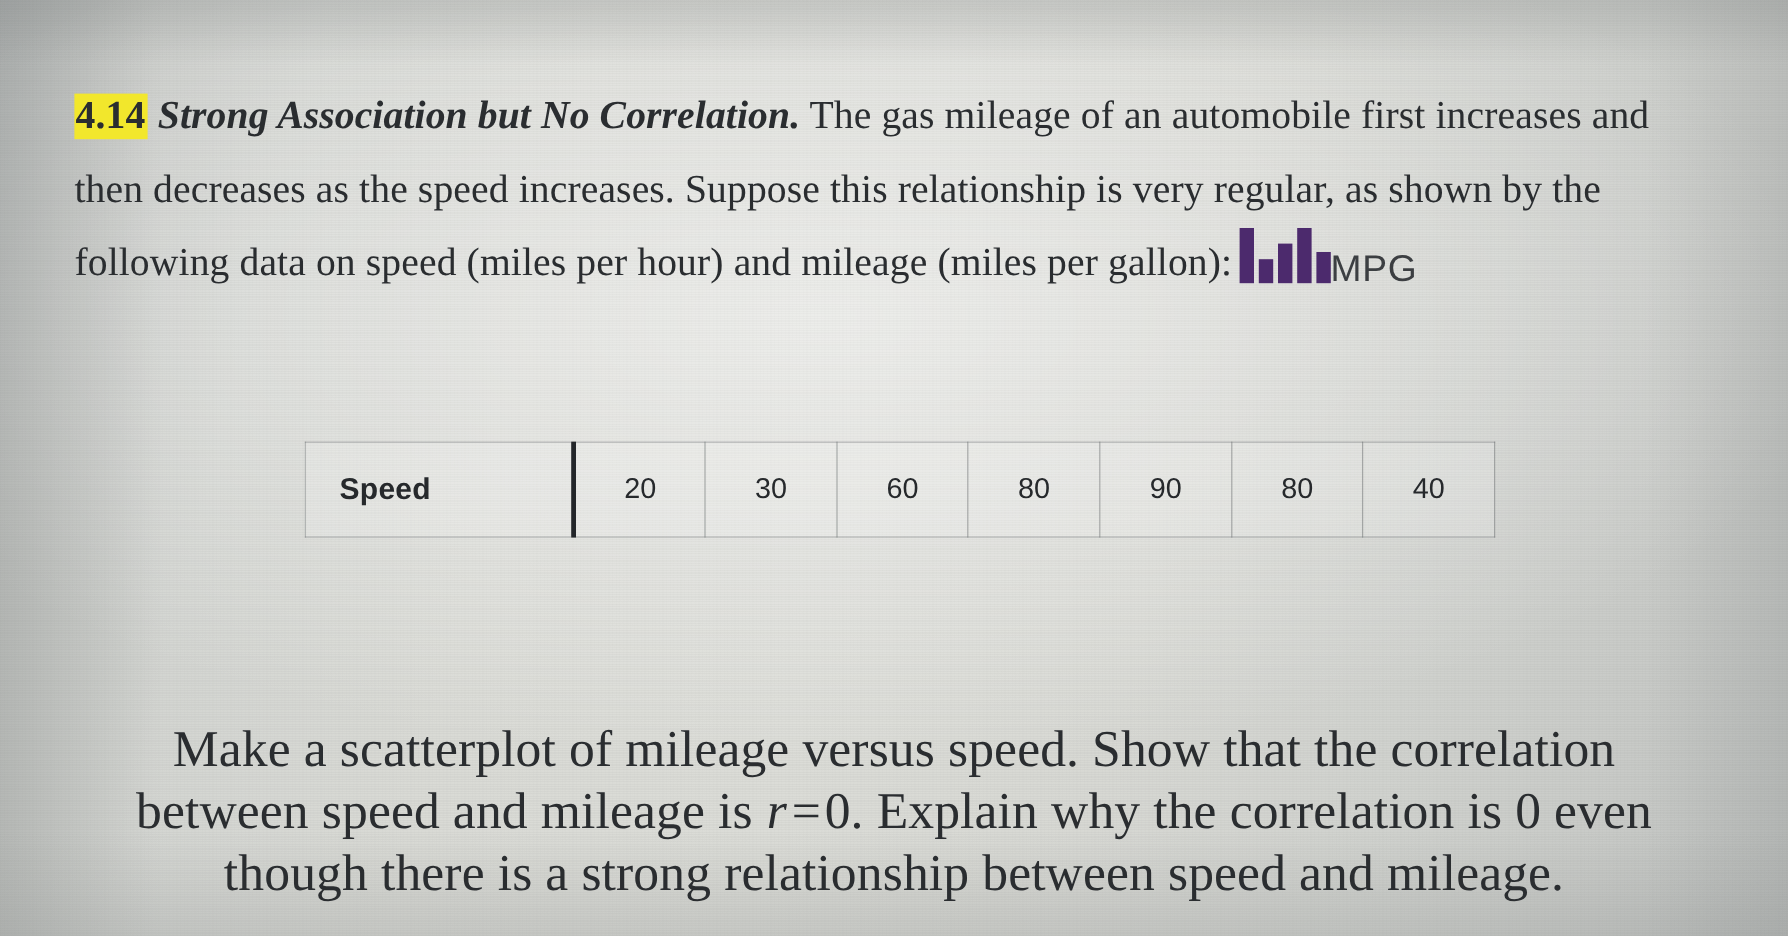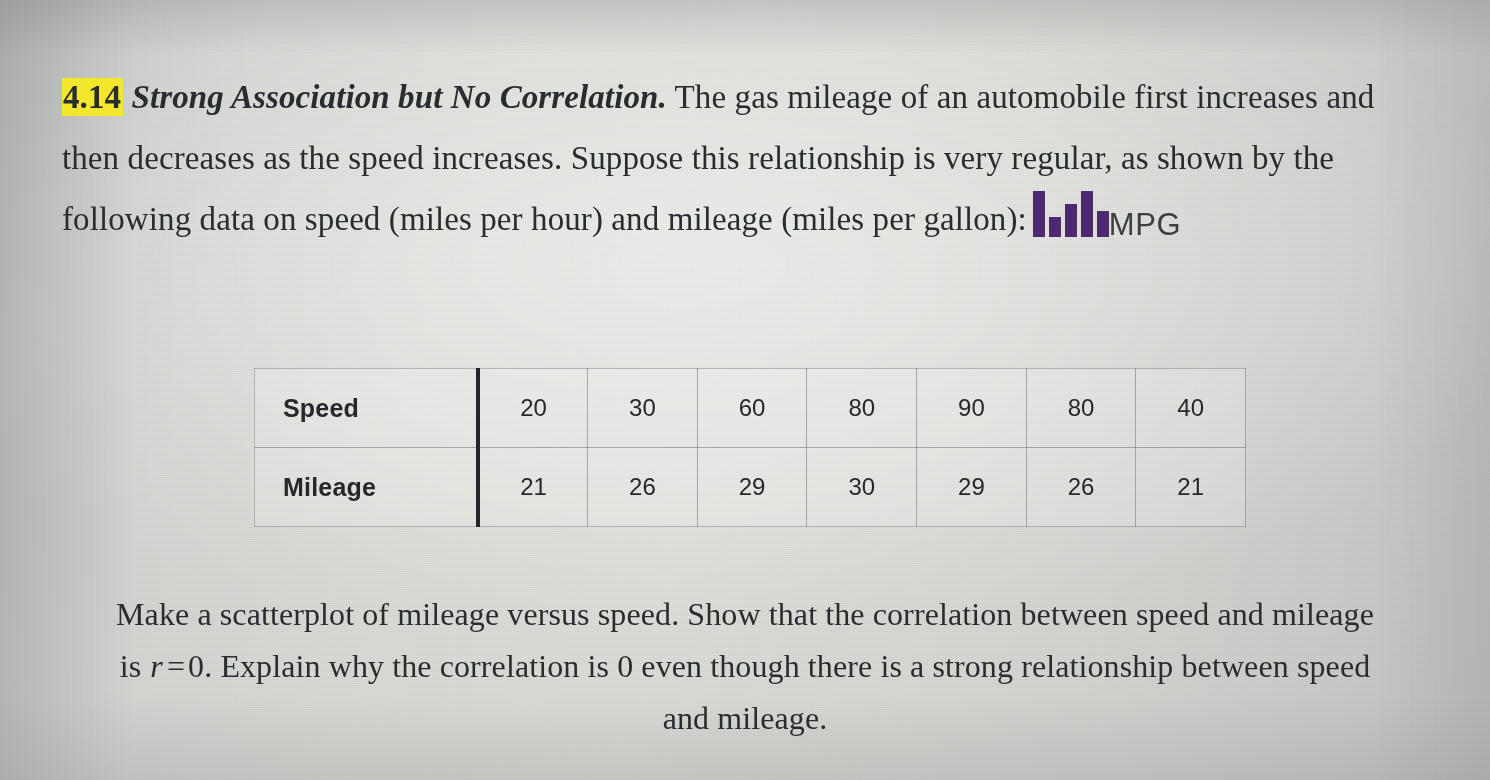--- a/index.html
+++ b/index.html
@@ -144,21 +144,21 @@
   #data-table tr:first-child td { border-top-color: rgba(108,112,114,0.42); }
   #data-table tr:last-child  td { border-bottom-color: rgba(108,112,114,0.42); }
 
   
   #closing-paragraph {
     position: absolute;
     left: 110px;
     top: 556px;
     width: 1270px;
     text-align: center;
-    font-size: 32px;
+    font-size: 43px;
     line-height: 52px;
   }
 
   .mathvar {
     font-style: italic;
     font-family: "Liberation Serif", serif;
     padding: 0 1px;
   }
 
   .eq { padding: 0 3px; }
@@ -182,29 +182,19 @@
         <tr>
           <td class="row-label">Speed</td>
           <td>20</td>
           <td>30</td>
           <td>60</td>
           <td>80</td>
           <td>90</td>
           <td>80</td>
           <td>40</td>
         </tr>
-        <tr>
-          <td class="row-label">Mileage</td>
-          <td>21</td>
-          <td>26</td>
-          <td>29</td>
-          <td>30</td>
-          <td>29</td>
-          <td>26</td>
-          <td>21</td>
-        </tr>
       </tbody>
     </table>
 
     <p class="prose" id="closing-paragraph"><span>Make a scatterplot of mileage versus speed. Show that the correlation between speed and mileage is</span> <span class="mathvar">r</span><span class="eq">=</span><span>0.</span> <span>Explain why the correlation is 0 even though there is a strong relationship between speed and mileage.</span></p>
 
   </div>
 </div>
 
 </body></html>

